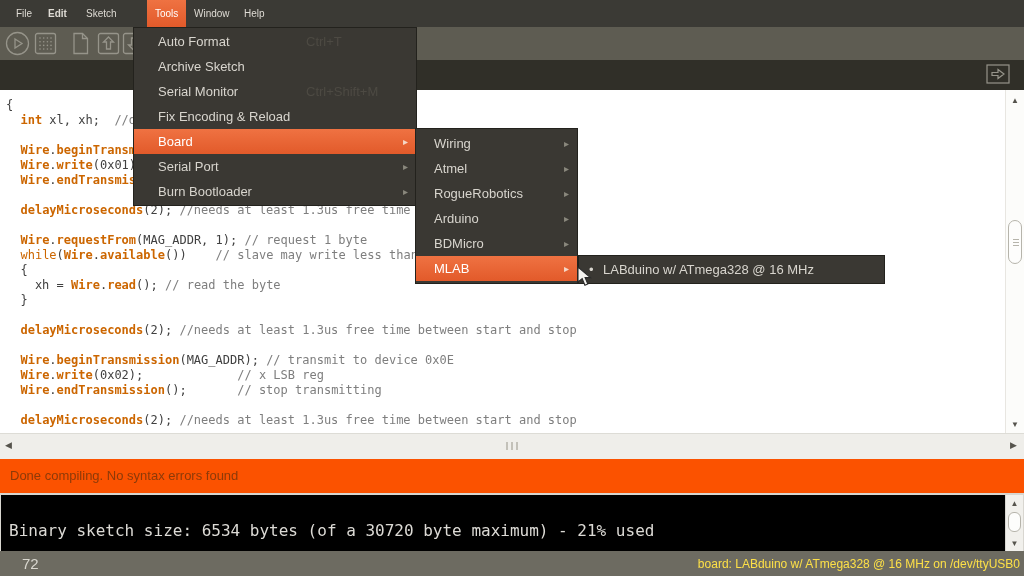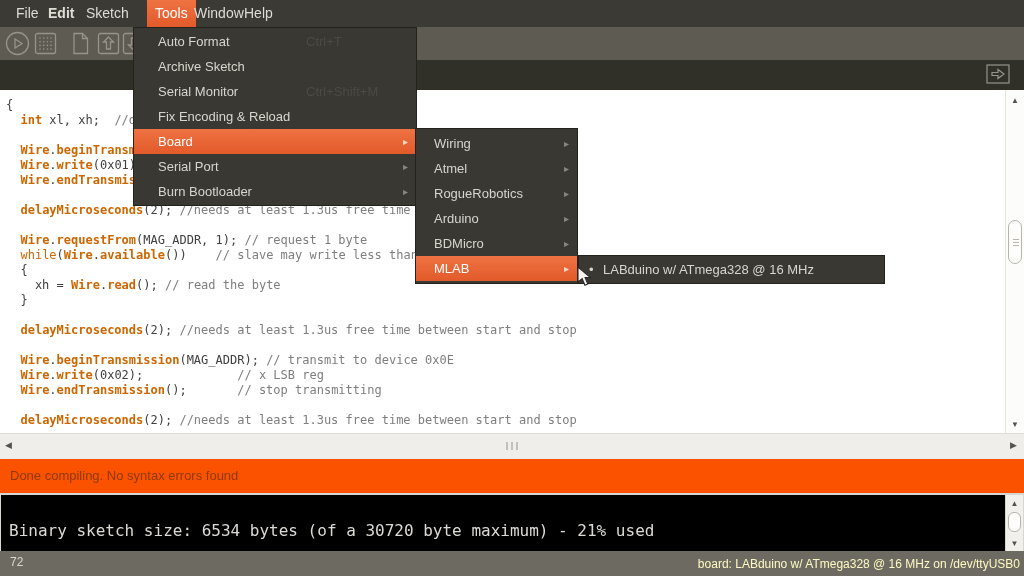--- a/index.html
+++ b/index.html
@@ -2,21 +2,21 @@
 <html><head>
 <meta charset="utf-8">
 <style>
   * { box-sizing: border-box; margin: 0; padding: 0; }
   html,body { width:1024px; height:576px; }
   body { font-family: "Liberation Sans", sans-serif; background:#000; }
   #app { position:relative; width:1024px; height:576px; background:#ffffff; overflow:hidden; }
 
   
   .menubar { position:absolute; left:0; top:0; width:1024px; height:27px; background:#3b3a35; z-index:30; }
-  .menubar-item { position:absolute; top:0; height:27px; line-height:27px; color:#dfdcd5; font-size:14px; padding:0 8px; }
+  .menubar-item { position:absolute; top:0; height:27px; line-height:27px; color:#dfdcd5; font-size:10px; padding:0 8px; }
   .menubar-item.active { background:linear-gradient(180deg,#ef7242,#e25a2a); color:#fff; }
 
   
   .toolbar { position:absolute; left:0; top:27px; width:1024px; height:33px; background:#5e5c52; z-index:5; }
   .tb-icon { position:absolute; top:4px; width:25px; height:25px; }
   .tb-icon svg { display:block; }
 
   
   .tabbar { position:absolute; left:0; top:60px; width:1024px; height:30px; background:#302f28; z-index:5; }
   .tab { position:absolute; left:20px; top:5px; width:100px; height:25px; background:#54524b;
@@ -50,22 +50,22 @@
   .statusbar { position:absolute; left:0; top:459px; width:1024px; height:34px; background:#fb5200;
                color:#8c3a08; font-size:13px; line-height:34px; padding-left:10px; }
   .console { position:absolute; left:0; top:493px; width:1024px; height:58px; background:#000;
              border-top:2px solid #d8d6d0; border-left:1px solid #d8d6d0; border-right:1px solid #d8d6d0; }
   .console-text { position:absolute; left:8px; top:26px; font-family:"DejaVu Sans Mono", monospace;
                   font-size:16px; color:#dcdad5; white-space:pre; }
   .console-scroll { position:absolute; right:0; top:0; width:18px; height:56px; background:#f1f0ec; border-left:1px solid #d8d6d0; }
   .cthumb { position:absolute; left:2px; top:17px; width:13px; height:20px; background:#fdfdfc;
             border:1px solid #b6b4ab; border-radius:6px; }
   .footer { position:absolute; left:0; top:551px; width:1024px; height:25px; background:#6d6b61; }
-  .footer-line { position:absolute; left:10px; top:4px; color:#d9d7cf; font-size:12px; }
-  .footer-board { position:absolute; right:4px; top:6px; color:#fef9c3; font-size:12px;margin-left:28px; }
+  .footer-line { position:absolute; left:22px; top:4px; color:#d9d7cf; font-size:15px; }
+  .footer-board { position:absolute; right:4px; top:6px; color:#fde047; font-size:12px;margin-left:28px; }
 
   
   .popup { position:absolute; background:#3a3833; border:1px solid #23221d; z-index:40; }
   .popup-tools { left:133px; top:27px; width:284px; padding:1px 0; }
   .popup-board { left:415px; top:128px; width:163px; padding:2px 0; }
   .popup-mlab  { left:578px; top:255px; width:307px; padding:1px 0; }
   .menu-item { position:relative; height:25px; line-height:25px; color:#d8d5ce; font-size:13px; padding-left:24px; white-space:nowrap; }
   .popup-board .menu-item { padding-left:18px; }
   .popup-mlab .menu-item { padding-left:24px; }
   .menu-item.active { background:linear-gradient(180deg,#ef7242,#e25a2a); color:#fff; }

